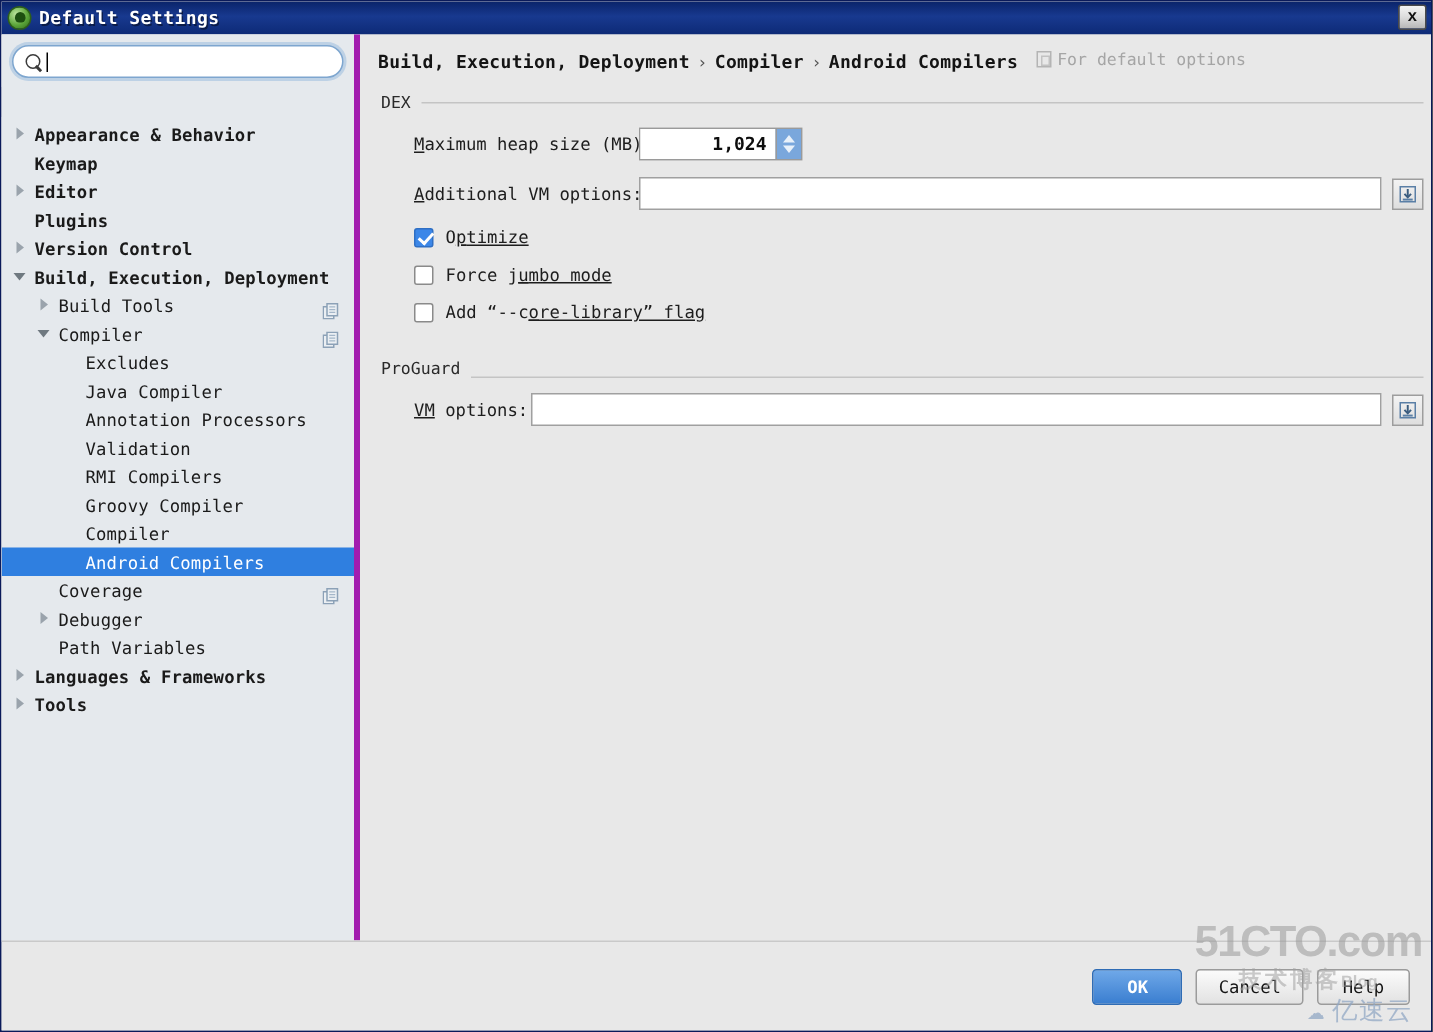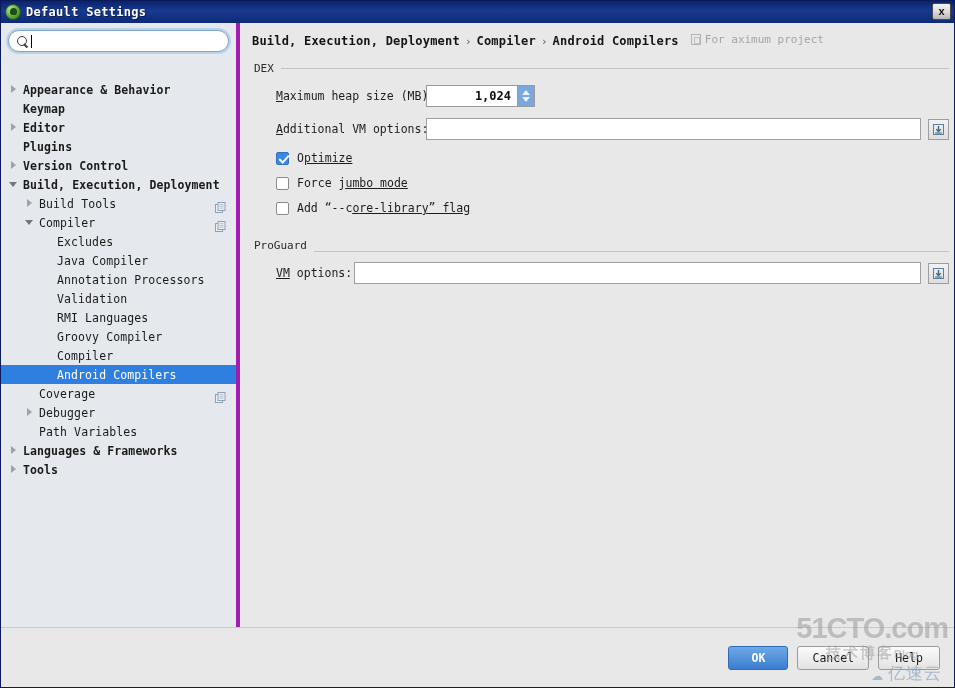--- a/index.html
+++ b/index.html
@@ -521,21 +521,21 @@
           <div class="tree-row lvl2">
             <span class="twisty"></span>
             <span class="label">Annotation Processors</span>
           </div>
           <div class="tree-row lvl2">
             <span class="twisty"></span>
             <span class="label">Validation</span>
           </div>
           <div class="tree-row lvl2">
             <span class="twisty"></span>
-            <span class="label">RMI Languages</span>
+            <span class="label">RMI Compilers</span>
           </div>
           <div class="tree-row lvl2">
             <span class="twisty"></span>
             <span class="label">Groovy Compiler</span>
           </div>
           <div class="tree-row lvl2">
             <span class="twisty"></span>
             <span class="label">Compiler</span>
           </div>
           <div class="tree-row lvl2 selected">
@@ -573,21 +573,21 @@
     <div id="right">
 
       <div id="breadcrumb">
           <span class="crumb">Build, Execution, Deployment</span>
           <span class="sep">›</span>
           <span class="crumb">Compiler</span>
           <span class="sep">›</span>
           <span class="crumb">Android Compilers</span>
           <span class="scope">
             <span class="pico"></span>
-            <span>For aximum project</span>
+            <span>For default options</span>
           </span>
         </div>
 
       <div id="content">
 
         <div class="section-head">
           <span class="sh-text">DEX</span>
           <span class="sh-rule"></span>
         </div>
 

